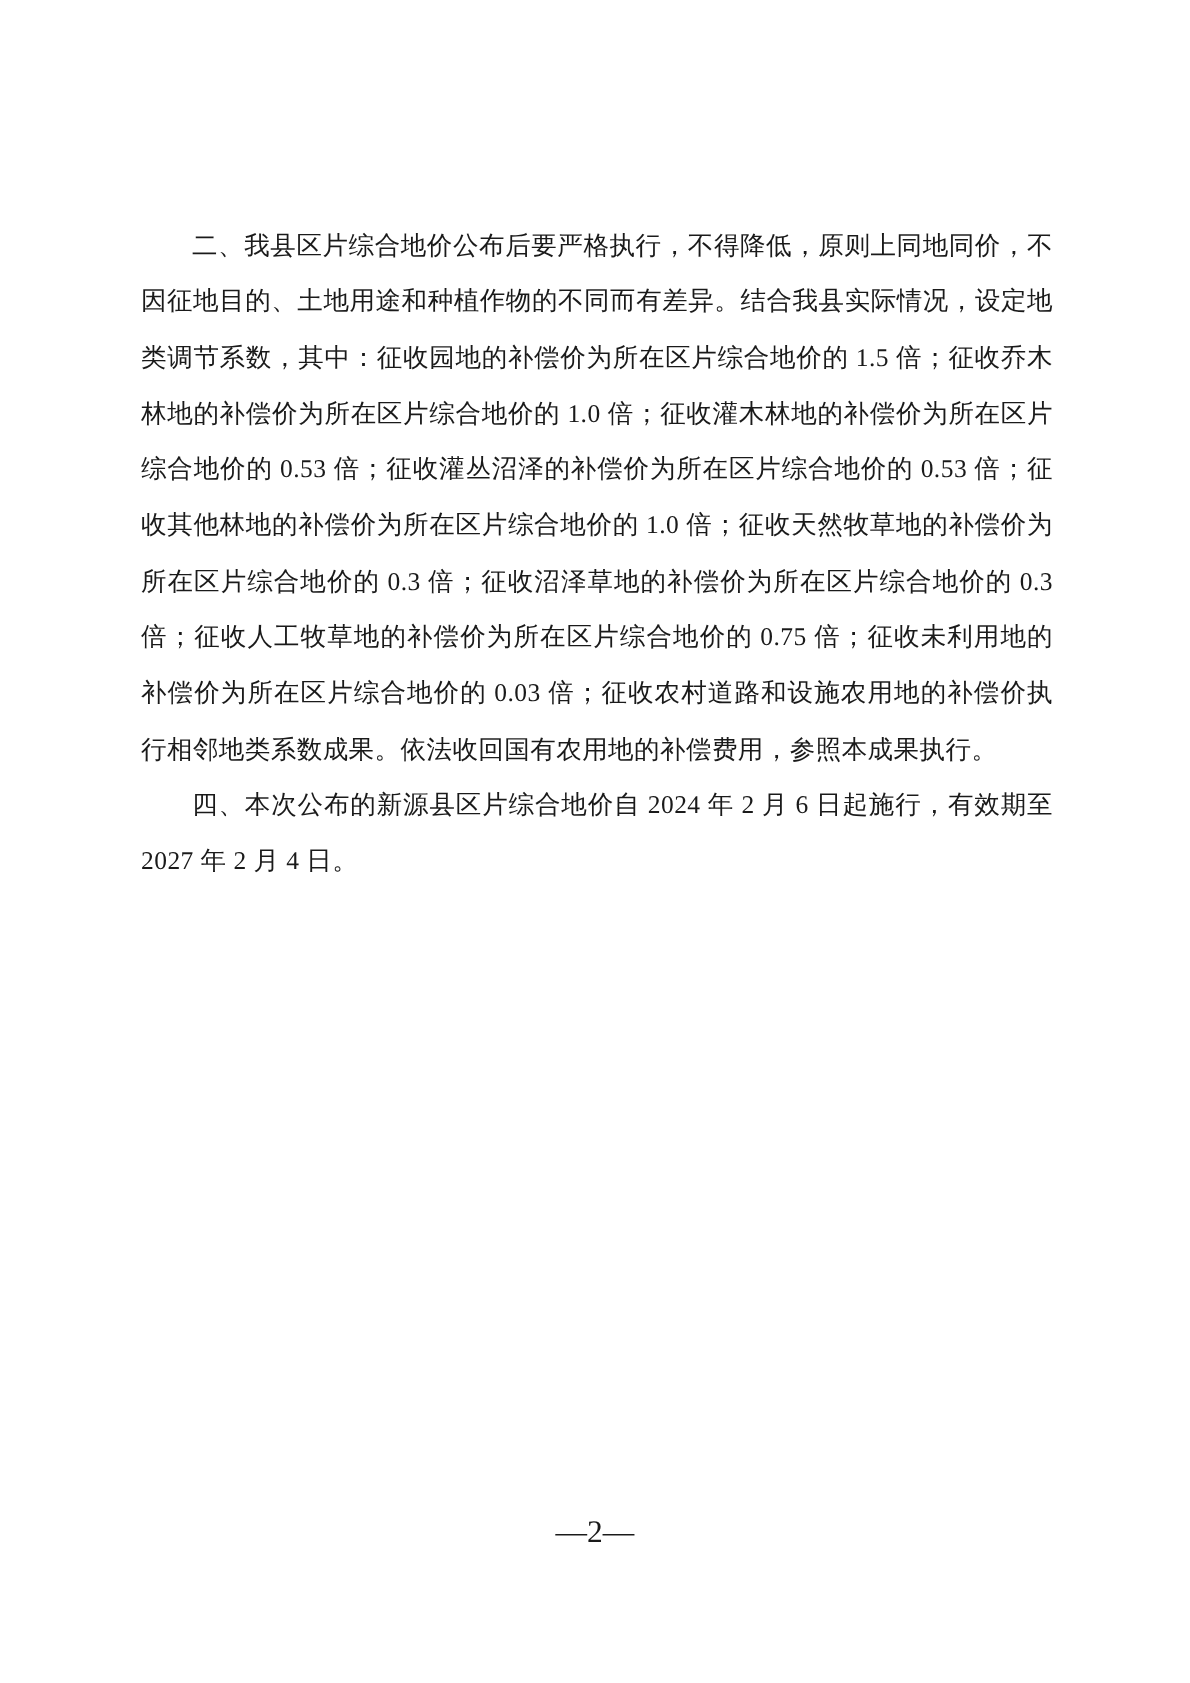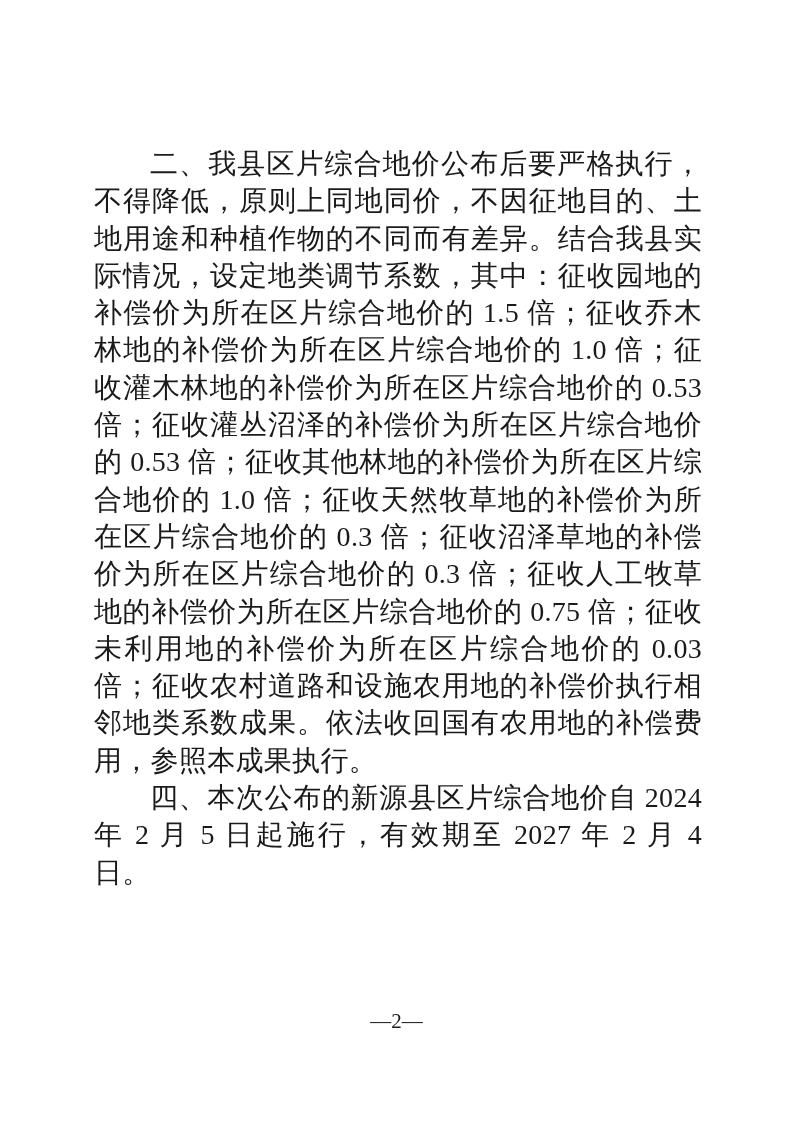--- a/index.html
+++ b/index.html
@@ -17,21 +17,21 @@
     font-family: "Liberation Serif", "DejaVu Serif", serif;
     color: #1a1a1a;
   }
   .content {
     position: absolute;
     left: 94px;
     top: 145px;
     width: 608px;
   }
   .para {
-    font-size: 28px;
+    font-size: 17px;
     line-height: 37.3px;
     text-align: justify;
     text-indent: 2em;
     letter-spacing: 0.3px;
     word-break: break-all;
   }
   .footer {
     position: absolute;
     left: 0;
     top: 1008px;
@@ -42,16 +42,16 @@
     color: #1a1a1a;
     font-family: "Liberation Serif", "DejaVu Serif", serif;
   }
 </style>
 </head>
 <body>
 
 <div class="page">
   <div class="content">
     <p class="para">二、我县区片综合地价公布后要严格执行，不得降低，原则上同地同价，不因征地目的、土地用途和种植作物的不同而有差异。结合我县实际情况，设定地类调节系数，其中：征收园地的补偿价为所在区片综合地价的 1.5 倍；征收乔木林地的补偿价为所在区片综合地价的 1.0 倍；征收灌木林地的补偿价为所在区片综合地价的 0.53 倍；征收灌丛沼泽的补偿价为所在区片综合地价的 0.53 倍；征收其他林地的补偿价为所在区片综合地价的 1.0 倍；征收天然牧草地的补偿价为所在区片综合地价的 0.3 倍；征收沼泽草地的补偿价为所在区片综合地价的 0.3 倍；征收人工牧草地的补偿价为所在区片综合地价的 0.75 倍；征收未利用地的补偿价为所在区片综合地价的 0.03 倍；征收农村道路和设施农用地的补偿价执行相邻地类系数成果。依法收回国有农用地的补偿费用，参照本成果执行。</p>
-    <p class="para">四、本次公布的新源县区片综合地价自 2024 年 2 月 5 日起施行，有效期至 2027 年 2 月 4 日。</p>
+    <p class="para">四、本次公布的新源县区片综合地价自 2024 年 2 月 6 日起施行，有效期至 2027 年 2 月 4 日。</p>
   </div>
   <div class="footer">—2—</div>
 </div>
 
 </body></html>

